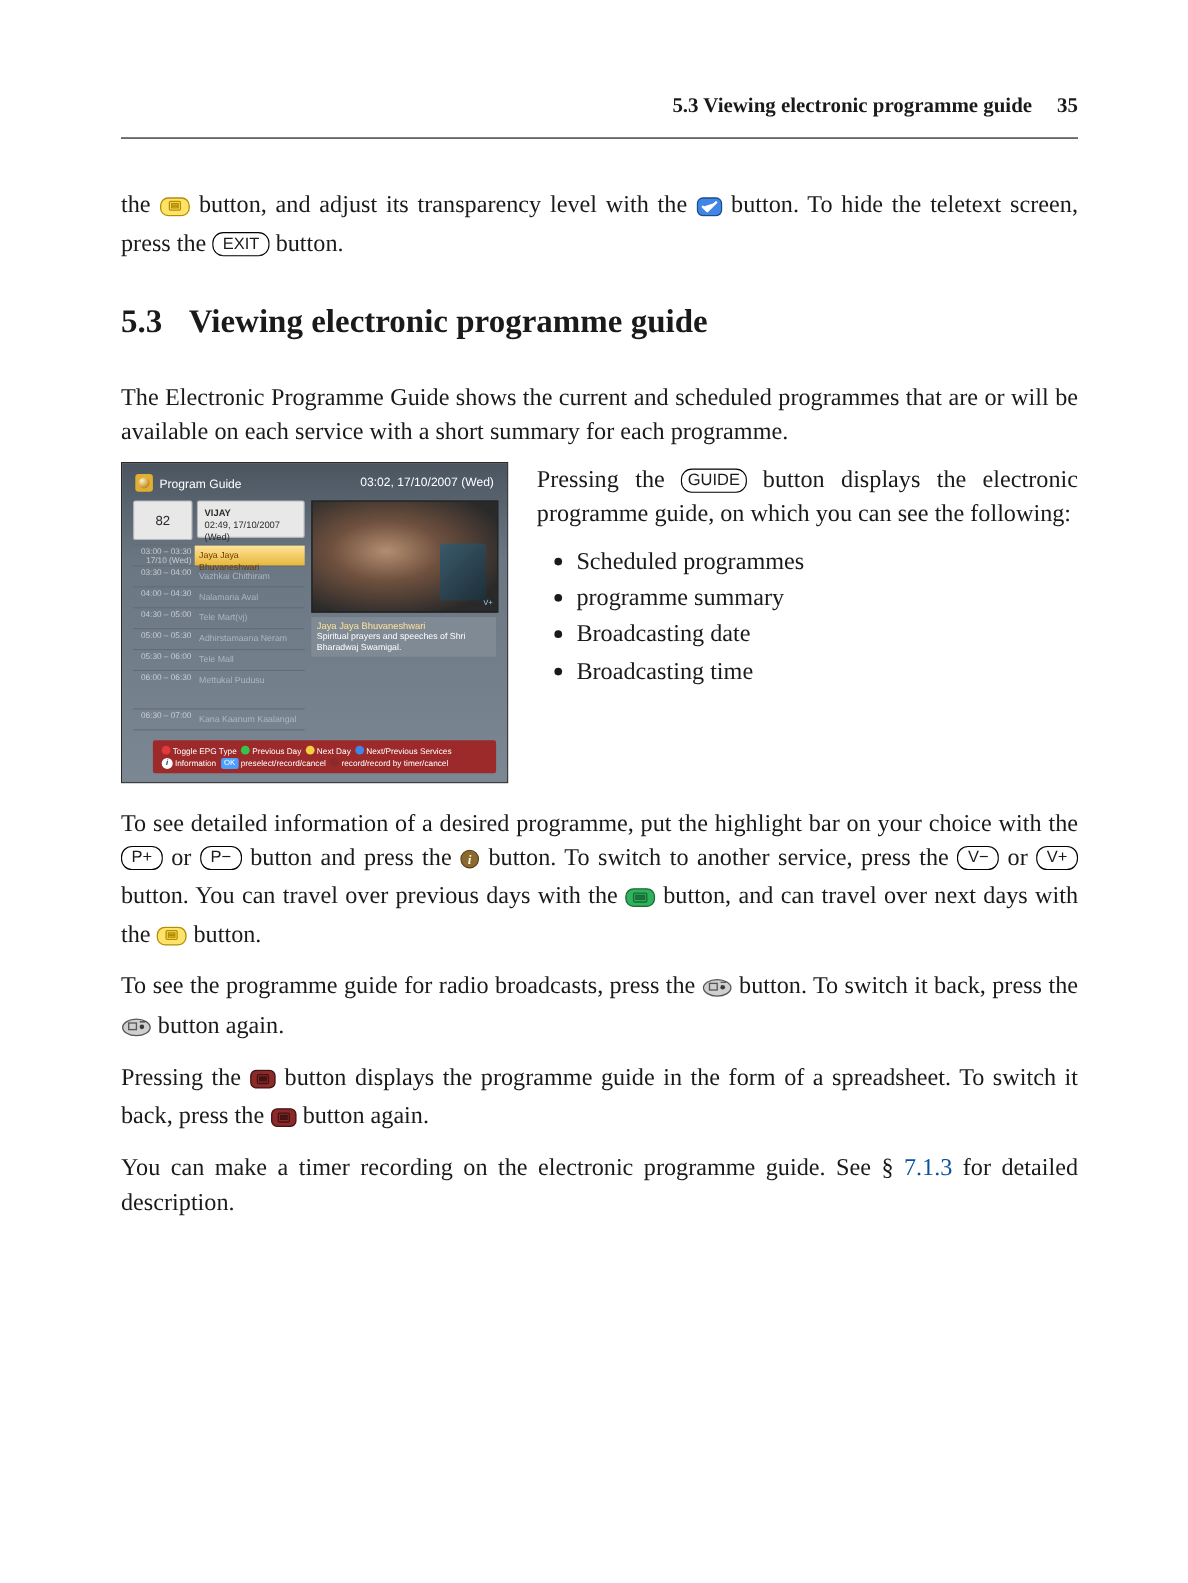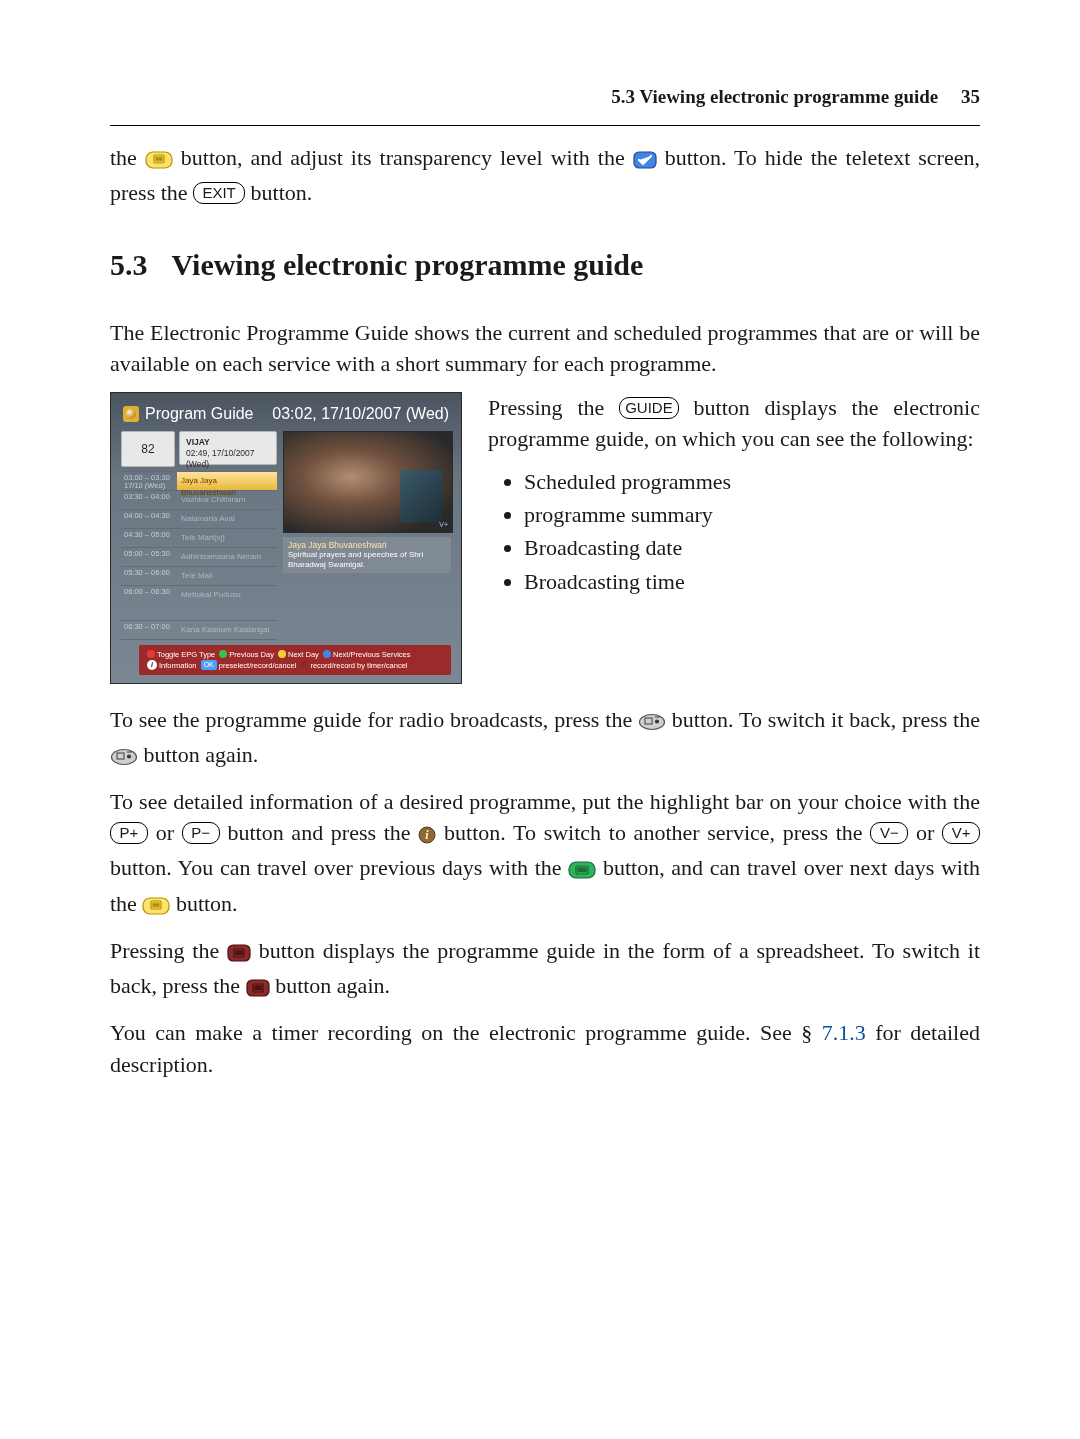--- a/index.html
+++ b/index.html
@@ -18,21 +18,21 @@
     position: relative;
     font-size: 22px;
     line-height: 1.42;
   }
   .running-head {
     text-align: right;
     font-weight: bold;
     font-size: 19px;
     padding-bottom: 14px;
     border-bottom: 1.4px solid #000;
-    margin-bottom: 16px;
+    margin-bottom: 44px;
   }
   .running-head .sec-label { font-weight: bold; }
   .running-head .pagenum { margin-left: 18px; }
   .body-indent {
     margin-left: 160px;
     text-align: justify;
   }
   .sec-heading {
     display: flex;
     align-items: baseline;
@@ -96,24 +96,24 @@
     background: linear-gradient(180deg,#4a5560 0%,#6a7682 30%,#7b8894 100%);
     border: 1.2px solid #2a2a2a;
     font-family: Arial, Helvetica, sans-serif;
     color: #e6e6e6;
     font-size: 9.5px;
     position: relative;
     overflow: hidden;
   }
   .epg-top {
     display: flex;
-    align-items: flex-start;
+    align-items: center;
     justify-content: space-between;
     padding: 10px 12px 6px 12px;
-    font-size: 16px;
+    font-size: 11px;
     color: #fff;
   }
   .epg-top .icon {
     width: 16px; height: 16px; border-radius: 3px; background: #e0b030;
     margin-right: 6px; display: inline-block; vertical-align: -3px;
     position: relative;
   }
   .epg-top .icon::after{
     content:""; position:absolute; left:3px; top:3px; width:10px; height:10px;
     border-radius:50%; background: radial-gradient(circle at 30% 30%, #fff3c0 0%, #c4892b 70%);
@@ -131,21 +131,21 @@
     flex:1; height:34px; background:#e8e8e8; color:#2a2a2a; border-radius:2px;
     border:1px solid #b5b5b5; font-size:8.5px; line-height:11px; padding:5px 6px;
     box-sizing:border-box; text-align:left;
   }
   .epg-row {
     display:flex; height:18px; border-top:1px solid #636c75;
   }
   .epg-row:last-child { border-bottom:1px solid #636c75;margin-top:16px; }
   .epg-time {
     width:56px; font-size:7.5px; color:#c7cdd4; padding:2px 3px;
-    box-sizing:border-box; line-height:8px;
+    box-sizing:border-box; line-height:8px;text-align:right;
   }
   .epg-prog {
     flex:1; font-size:8px; padding:3px 4px; color:#aeb6bf; box-sizing:border-box;
   }
   .epg-prog.selected {
     background:linear-gradient(180deg,#ffe39a 0%,#e8b83c 100%);
     color:#6b3a00;
   }
   .epg-right { width: 168px; position: relative; }
   .epg-preview {
@@ -315,42 +315,20 @@
       <ul class="bullets" id="guide-bullets">
           <li>Scheduled programmes</li>
           <li>programme summary</li>
           <li>Broadcasting date</li>
           <li>Broadcasting time</li>
         </ul>
     </div>
   </div>
 
   <p class="body-indent para">
-    <span>To see the programme guide for radio broadcasts, press the </span>
-    <span class="svg-key btn-grey">
-      <svg width="28" height="18">
-          <ellipse cx="14" cy="9" rx="12.5" ry="7.5"></ellipse>
-          <rect x="7" y="5" width="7" height="6" fill="#3a3a3a"></rect>
-          <circle cx="19" cy="8.5" r="2.1" fill="#3a3a3a"></circle>
-          <path d="M17 4 L22 4" stroke="#3a3a3a" stroke-width="1"></path>
-        </svg>
-    </span>
-    <span> button. To switch it back, press the </span>
-    <span class="svg-key btn-grey">
-      <svg width="28" height="18">
-          <ellipse cx="14" cy="9" rx="12.5" ry="7.5"></ellipse>
-          <rect x="7" y="5" width="7" height="6" fill="#3a3a3a"></rect>
-          <circle cx="19" cy="8.5" r="2.1" fill="#3a3a3a"></circle>
-          <path d="M17 4 L22 4" stroke="#3a3a3a" stroke-width="1"></path>
-        </svg>
-    </span>
-    <span> button again.</span>
-  </p>
-
-  <p class="body-indent para">
     <span>To see detailed information of a desired programme, put the highlight bar on your choice with the </span>
     <span class="key-label sm">P+</span>
     <span> or </span>
     <span class="key-label sm">P−</span>
     <span> button and press the </span>
     <span class="svg-key">
       <svg width="18" height="18">
           <circle cx="9" cy="9" r="8" fill="#8a6a30" stroke="#5a3f10" stroke-width="1"></circle>
           <text x="9" y="13" text-anchor="middle" font-family="Georgia" font-style="italic" font-weight="bold" font-size="12" fill="#fff4d0">i</text>
         </svg>
@@ -374,20 +352,42 @@
           <rect x="1" y="1" width="26" height="16" rx="7"></rect>
           <rect x="9" y="4" width="10" height="8" rx="1" fill="#a36a00"></rect>
           <rect x="11" y="6" width="6" height="1.5" fill="#ffe9a0"></rect>
           <rect x="11" y="8.5" width="6" height="1.5" fill="#ffe9a0"></rect>
         </svg>
     </span>
     <span> button.</span>
   </p>
 
   <p class="body-indent para">
+    <span>To see the programme guide for radio broadcasts, press the </span>
+    <span class="svg-key btn-grey">
+      <svg width="28" height="18">
+          <ellipse cx="14" cy="9" rx="12.5" ry="7.5"></ellipse>
+          <rect x="7" y="5" width="7" height="6" fill="#3a3a3a"></rect>
+          <circle cx="19" cy="8.5" r="2.1" fill="#3a3a3a"></circle>
+          <path d="M17 4 L22 4" stroke="#3a3a3a" stroke-width="1"></path>
+        </svg>
+    </span>
+    <span> button. To switch it back, press the </span>
+    <span class="svg-key btn-grey">
+      <svg width="28" height="18">
+          <ellipse cx="14" cy="9" rx="12.5" ry="7.5"></ellipse>
+          <rect x="7" y="5" width="7" height="6" fill="#3a3a3a"></rect>
+          <circle cx="19" cy="8.5" r="2.1" fill="#3a3a3a"></circle>
+          <path d="M17 4 L22 4" stroke="#3a3a3a" stroke-width="1"></path>
+        </svg>
+    </span>
+    <span> button again.</span>
+  </p>
+
+  <p class="body-indent para">
     <span>Pressing the </span>
     <span class="svg-key btn-dkred">
       <svg width="24" height="18">
           <rect x="1" y="1" width="22" height="16" rx="5"></rect>
           <rect x="7" y="5" width="10" height="8" rx="1" fill="#d99a9a"></rect>
           <rect x="9" y="7" width="6" height="1.3" fill="#4a1010"></rect>
           <rect x="9" y="9.3" width="6" height="1.3" fill="#4a1010"></rect>
         </svg>
     </span>
     <span> button displays the programme guide in the form of a spreadsheet. To switch it back, press the </span>

